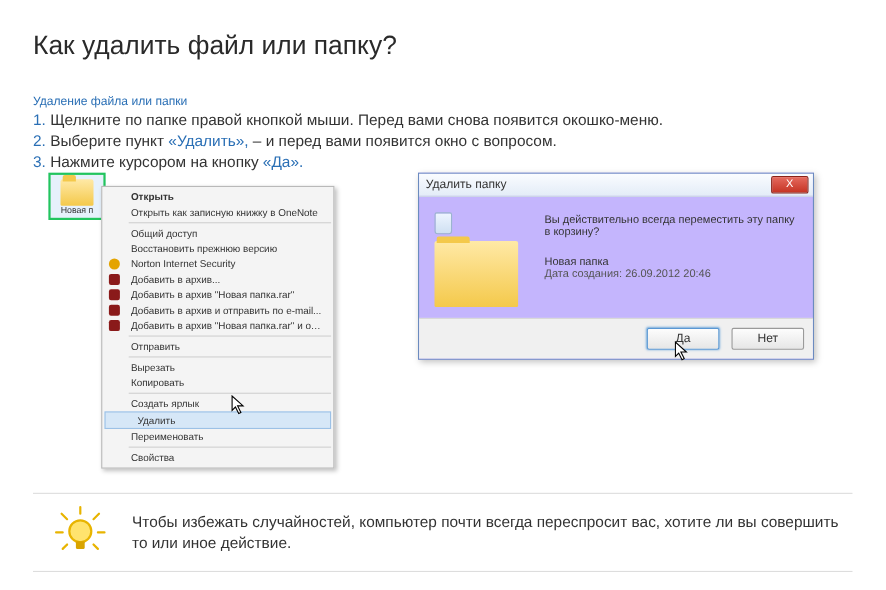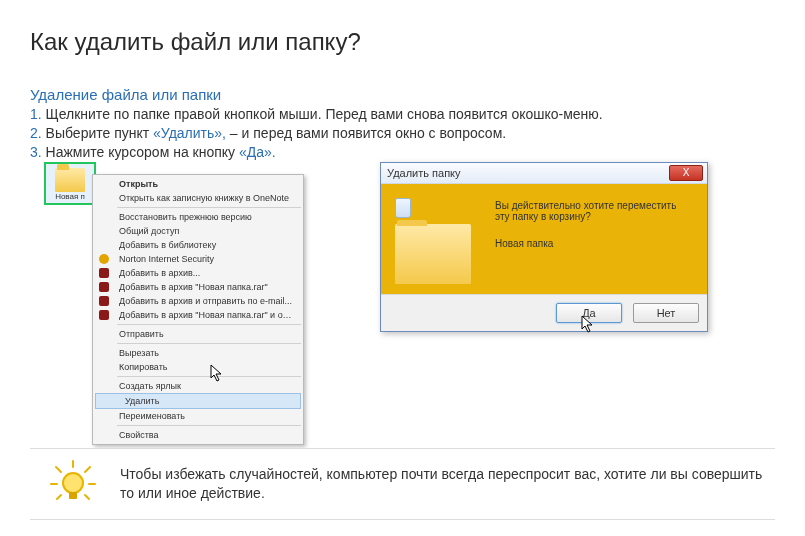--- a/index.html
+++ b/index.html
@@ -13,21 +13,21 @@
     position: relative;
   }
   h1 {
     font-size: 24px;
     font-weight: 400;
     color: #2a2a2a;
     margin-bottom: 30px;
   }
   .subhead {
     color: #2a6fb5;
-    font-size: 15px;
+    font-size: 11px;
     margin-bottom: 2px;
   }
   .steps {
     font-size: 14px;
     line-height: 1.35;
   }
   .steps .num { color: #2a6fb5; }
   .steps .kw { color: #2a6fb5; }
   .illus-row {
     display: flex;
@@ -82,25 +82,25 @@
   .dot.yel{ background:#e4a400; border-radius:50%;}
   .cursor{
     position:absolute;
     width:16px;height:20px;
     pointer-events:none;
   }
   .cursor svg{width:100%;height:100%;}
 
   
   .dlg{
-    width: 328px;
+    width: 360px;
     border:1px solid #6b8bbf;
     box-shadow:2px 2px 6px rgba(0,0,0,.25);
     font-size:11px;
-    background:#eab308;
+    background:#c4b5fd;
   }
   .dlg-title{
     background:linear-gradient(#fafcff,#e3ecf7);
     padding:4px 6px;
     font-size:11px;
     position:relative;
     border-bottom:1px solid #cfd9e6;
   }
   .dlg-close{
     position:absolute; right:4px; top:2px;
@@ -191,23 +191,22 @@
 
   <div class="ctx-wrap">
     <div class="folder-thumb">
       <div class="ficon"></div>
       <div>Новая п</div>
     </div>
     <div class="ctx-menu">
       <div class="item bold">Открыть</div>
       <div class="item">Открыть как записную книжку в OneNote</div>
       <hr>
+      <div class="item">Общий доступ</div>
       <div class="item">Восстановить прежнюю версию</div>
-      <div class="item">Общий доступ</div>
-      <div class="item">Добавить в библиотеку</div>
       <div class="item"><span class="dot yel"></span>Norton Internet Security</div>
       <div class="item"><span class="dot red"></span>Добавить в архив...</div>
       <div class="item"><span class="dot red"></span>Добавить в архив "Новая папка.rar"</div>
       <div class="item"><span class="dot red"></span>Добавить в архив и отправить по e-mail...</div>
       <div class="item"><span class="dot red"></span>Добавить в архив "Новая папка.rar" и отправить по e-mail</div>
       <hr>
       <div class="item">Отправить</div>
       <hr>
       <div class="item">Вырезать</div>
       <div class="item">Копировать</div>
@@ -229,22 +228,23 @@
     <div class="dlg-title">
       <span>Удалить папку</span>
       <div class="dlg-close">X</div>
     </div>
     <div class="dlg-body">
       <div class="bigfolder">
         <div class="bin"></div>
         <div class="ficon large"></div>
       </div>
       <div class="dlg-txt">
-        <div class="dlg-q">Вы действительно хотите переместить эту папку в корзину?</div>
+        <div class="dlg-q">Вы действительно всегда переместить эту папку в корзину?</div>
         <div class="dlg-name">Новая папка</div>
+        <div class="dlg-date">Дата создания: 26.09.2012 20:46</div>
       </div>
     </div>
     <div class="dlg-btns">
       <span class="dlg-btn focus">Да</span>
       <span class="dlg-btn">Нет</span>
       <div class="cursor dlg-cursor">
         <svg viewBox="0 0 16 20">
             <path d="M1 1 L1 14 L4 11 L7 17 L9 16 L6 10 L11 10 Z" fill="#fff" stroke="#000" stroke-width="1"></path>
           </svg>
       </div>

